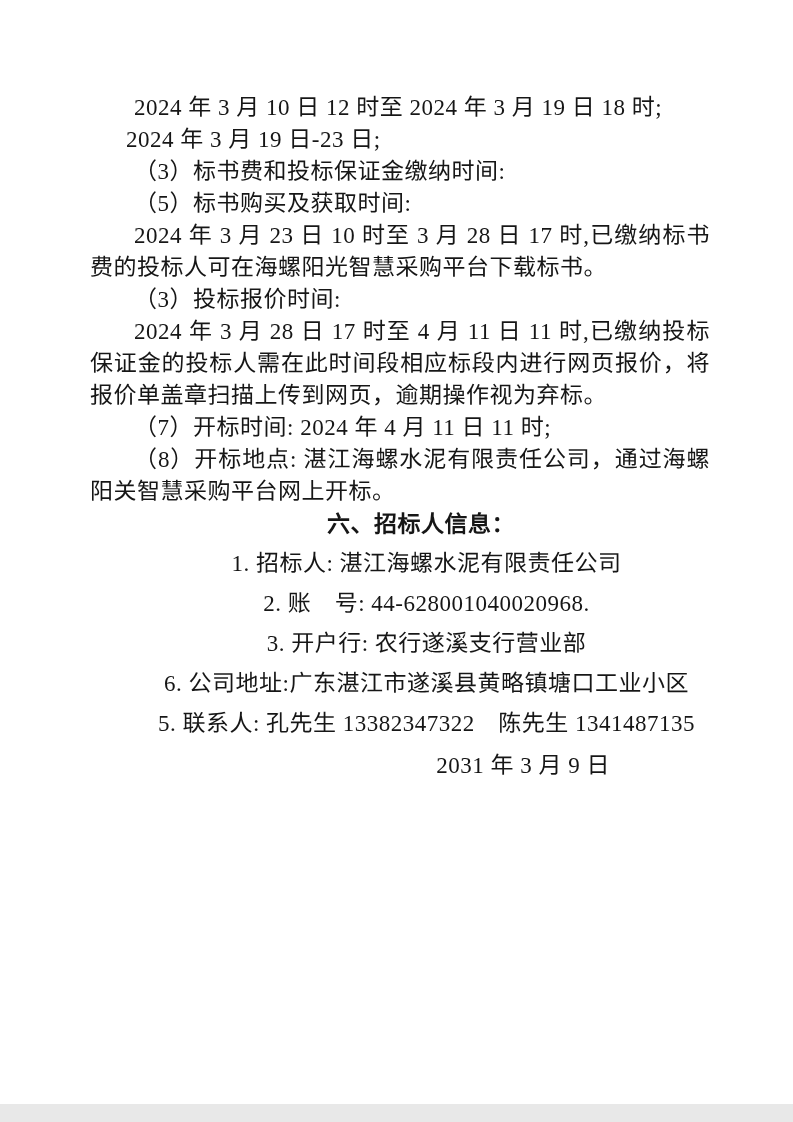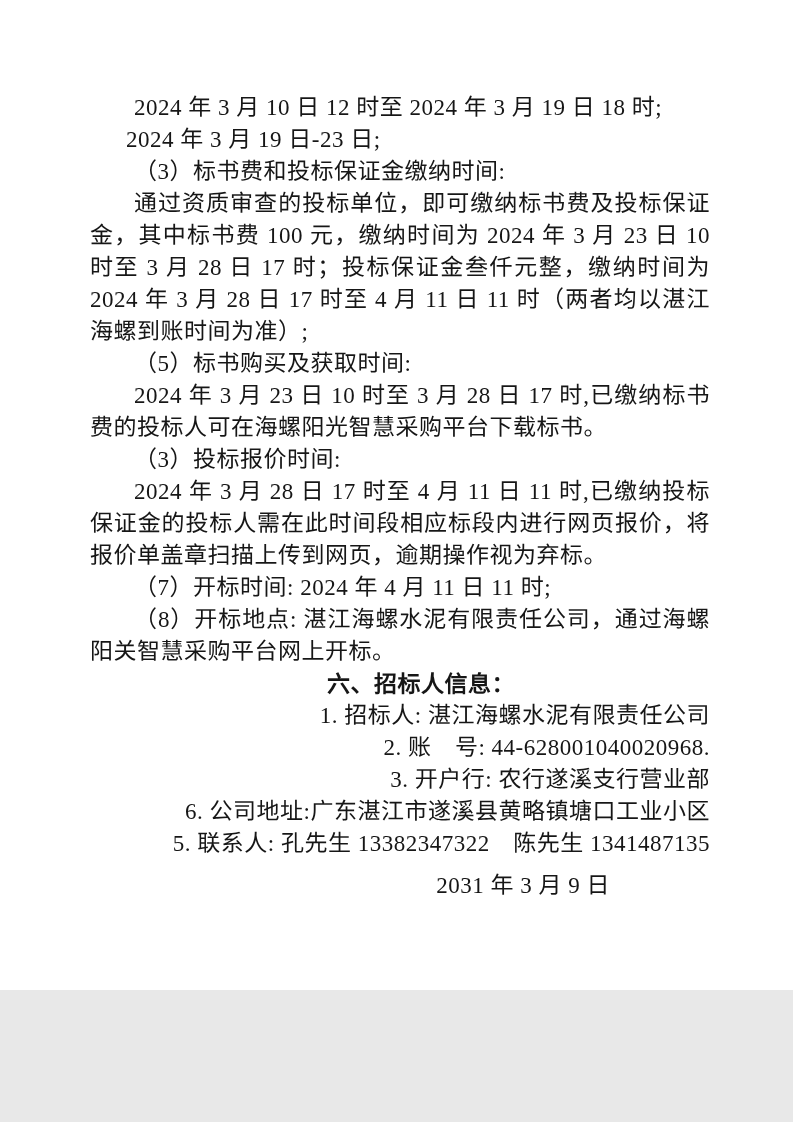--- a/index.html
+++ b/index.html
@@ -3,21 +3,21 @@
 <meta charset="utf-8">
 <style>
   html, body {
     margin: 0;
     padding: 0;
     background: #e8e8e8;
   }
   .page {
     position: relative;
     width: 793px;
-    height: 990px;
+    height: 1104px;
     margin: 0 auto;
     background: #ffffff;
     box-sizing: border-box;
     padding: 92px 83px 0 90px;
     color: #161616;
     font-family: "Liberation Serif", "DejaVu Serif", serif;
     font-size: 23px;
     line-height: 32px;
     letter-spacing: 0.5px;
     overflow: hidden;
@@ -34,38 +34,37 @@
   .section-heading {
     margin: 0;
     font-weight: 700;
     font-family: "Liberation Sans", "DejaVu Sans", sans-serif;
     font-size: 23px;
     line-height: 32px;
     text-indent: 42px;
     text-align: center;
   }
   .info-item {
-    margin: 0;
+    margin: 8px;
     text-indent: 53px;
-    text-align: right;
+    text-align: center;
   }
   .date-line {
     margin: 10px 0 0 0;
     text-align: right;
     padding-right: 100px;
   }
 </style>
 </head>
 <body>
 
 <div class="page">
   <p class="para">2024 年 3 月 10 日 12 时至 2024 年 3 月 19 日 18 时;</p>
   <p class="para indent-sm">2024 年 3 月 19 日-23 日;</p>
   <p class="para">（3）标书费和投标保证金缴纳时间:</p>
-  <p class="para">通过资质审查的投标单位，即可缴纳标书费及投标保证金，其中标书费 100 元，缴纳时间为 2024 年 3 月 23 日 10 时至 3 月 28 日 17 时；投标保证金叁仟元整，缴纳时间为 2024 年 3 月 28 日 17 时至 4 月 11 日 11 时（两者均以湛江海螺到账时间为准）;</p>
   <p class="para">（5）标书购买及获取时间:</p>
   <p class="para">2024 年 3 月 23 日 10 时至 3 月 28 日 17 时,已缴纳标书费的投标人可在海螺阳光智慧采购平台下载标书。</p>
   <p class="para">（3）投标报价时间:</p>
   <p class="para">2024 年 3 月 28 日 17 时至 4 月 11 日 11 时,已缴纳投标保证金的投标人需在此时间段相应标段内进行网页报价，将报价单盖章扫描上传到网页，逾期操作视为弃标。</p>
   <p class="para">（7）开标时间: 2024 年 4 月 11 日 11 时;</p>
   <p class="para">（8）开标地点: 湛江海螺水泥有限责任公司，通过海螺阳关智慧采购平台网上开标。</p>
 
   <p class="section-heading">六、招标人信息：</p>
 
   <p class="info-item">1. 招标人: 湛江海螺水泥有限责任公司</p>

